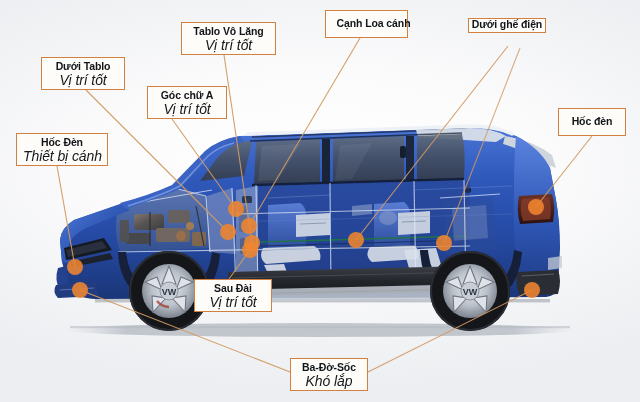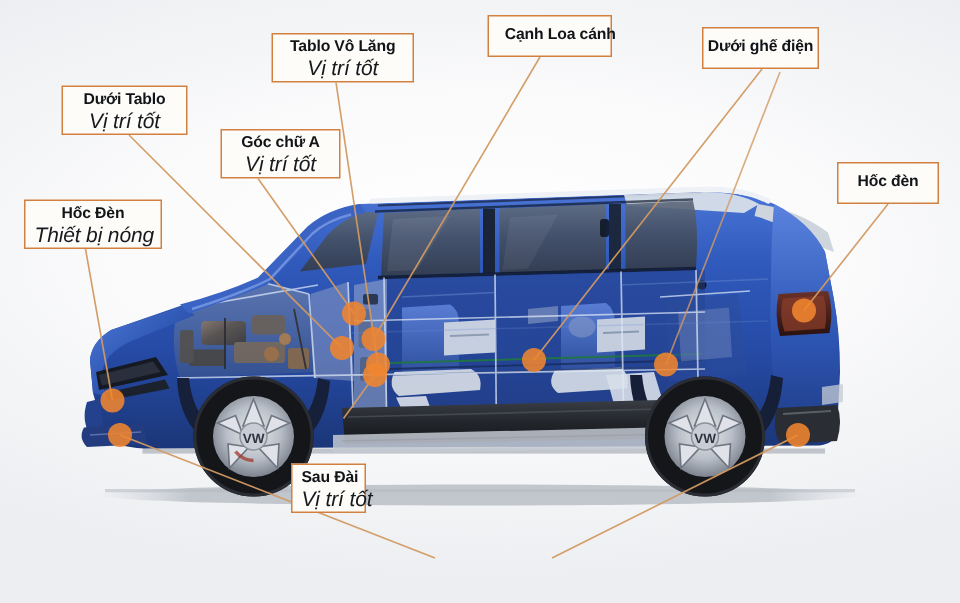--- a/index.html
+++ b/index.html
@@ -330,21 +330,21 @@
   <div class="dot" style="left:220px;top:224px;width:16px;height:16px;"></div>
   <div class="dot" style="left:244px;top:235px;width:16px;height:16px;"></div>
   <div class="dot" style="left:242px;top:242px;width:16px;height:16px;"></div>
   <div class="dot" style="left:348px;top:232px;width:16px;height:16px;"></div>
   <div class="dot" style="left:436px;top:235px;width:16px;height:16px;"></div>
   <div class="dot" style="left:528px;top:199px;width:16px;height:16px;"></div>
   <div class="dot" style="left:524px;top:282px;width:16px;height:16px;"></div>
 
   <div class="callout" style="left:16px;top:133px;width:92px;height:33px;">
     <span class="t1">Hốc Đèn</span>
-    <span class="t2">Thiết bị nóng</span>
+    <span class="t2">Thiết bị cánh</span>
   </div>
 
   <div class="callout" style="left:41px;top:57px;width:84px;height:33px;">
     <span class="t1">Dưới Tablo</span>
     <span class="t2">Vị trí tốt</span>
   </div>
 
   <div class="callout" style="left:147px;top:86px;width:80px;height:33px;">
     <span class="t1">Góc chữ A</span>
     <span class="t2">Vị trí tốt</span>
@@ -352,27 +352,31 @@
 
   <div class="callout" style="left:181px;top:22px;width:95px;height:33px;">
     <span class="t1">Tablo Vô Lăng</span>
     <span class="t2">Vị trí tốt</span>
   </div>
 
   <div class="callout single" style="left:325px;top:10px;width:83px;height:28px;padding-left:20px;">
     <span class="t1">Cạnh Loa cánh</span>
   </div>
 
-  <div class="callout single" style="left:468px;top:18px;width:78px;height:28px;">
+  <div class="callout single" style="left:468px;top:18px;width:78px;height:15px;">
     <span class="t1">Dưới ghế điện</span>
   </div>
 
   <div class="callout single" style="left:558px;top:108px;width:68px;height:28px;">
     <span class="t1">Hốc đèn</span>
   </div>
 
-  <div class="callout" style="left:194px;top:279px;width:50px;height:33px;margin-top:30px;">
+  <div class="callout" style="left:194px;top:279px;width:78px;height:33px;">
     <span class="t1">Sau Đài</span>
     <span class="t2">Vị trí tốt</span>
   </div>
 
+  <div class="callout" style="left:290px;top:358px;width:78px;height:33px;">
+    <span class="t1">Ba-Đờ-Sốc</span>
+    <span class="t2">Khó lắp</span>
+  </div>
 
 </div>
 
 </body></html>

